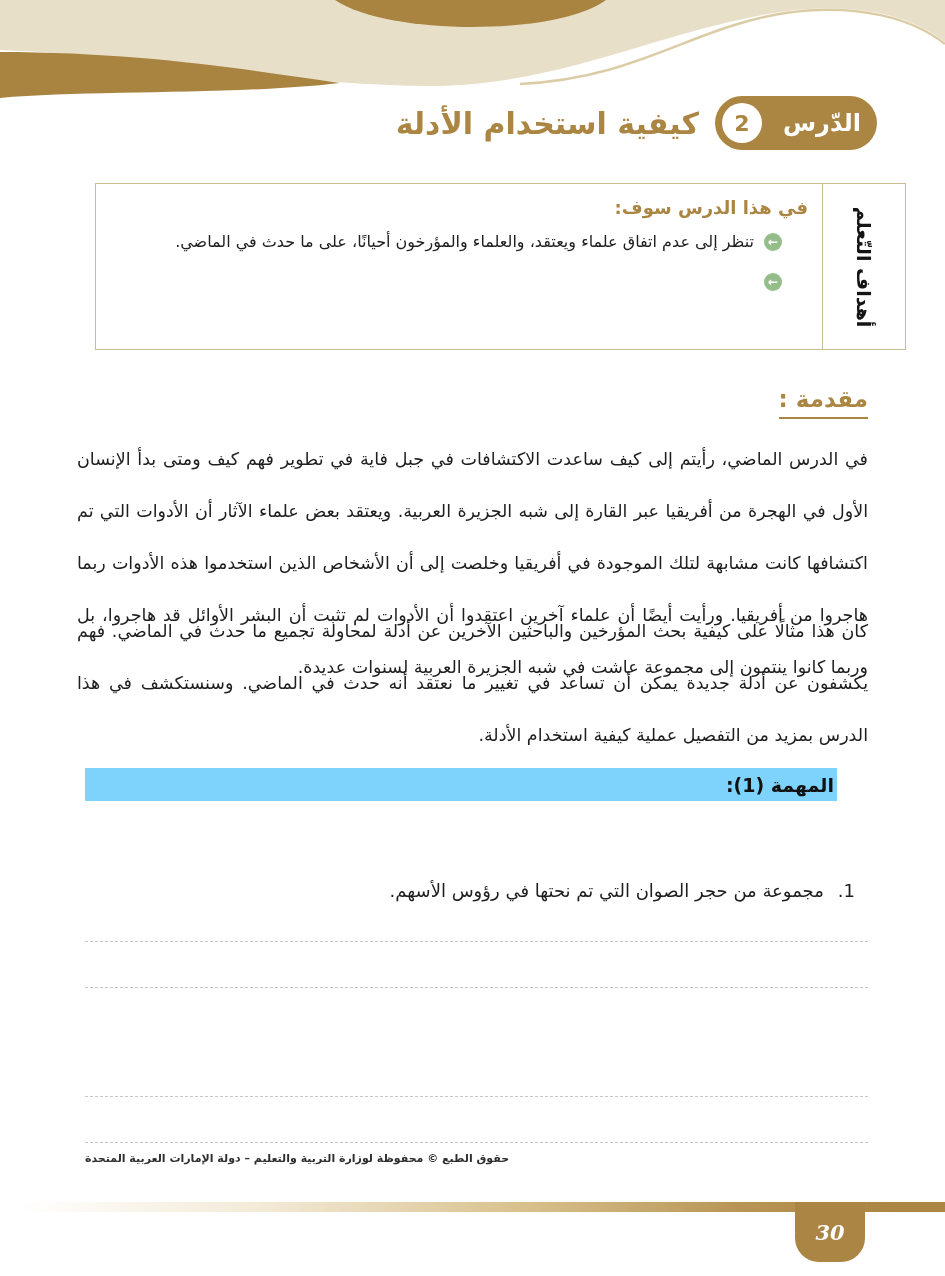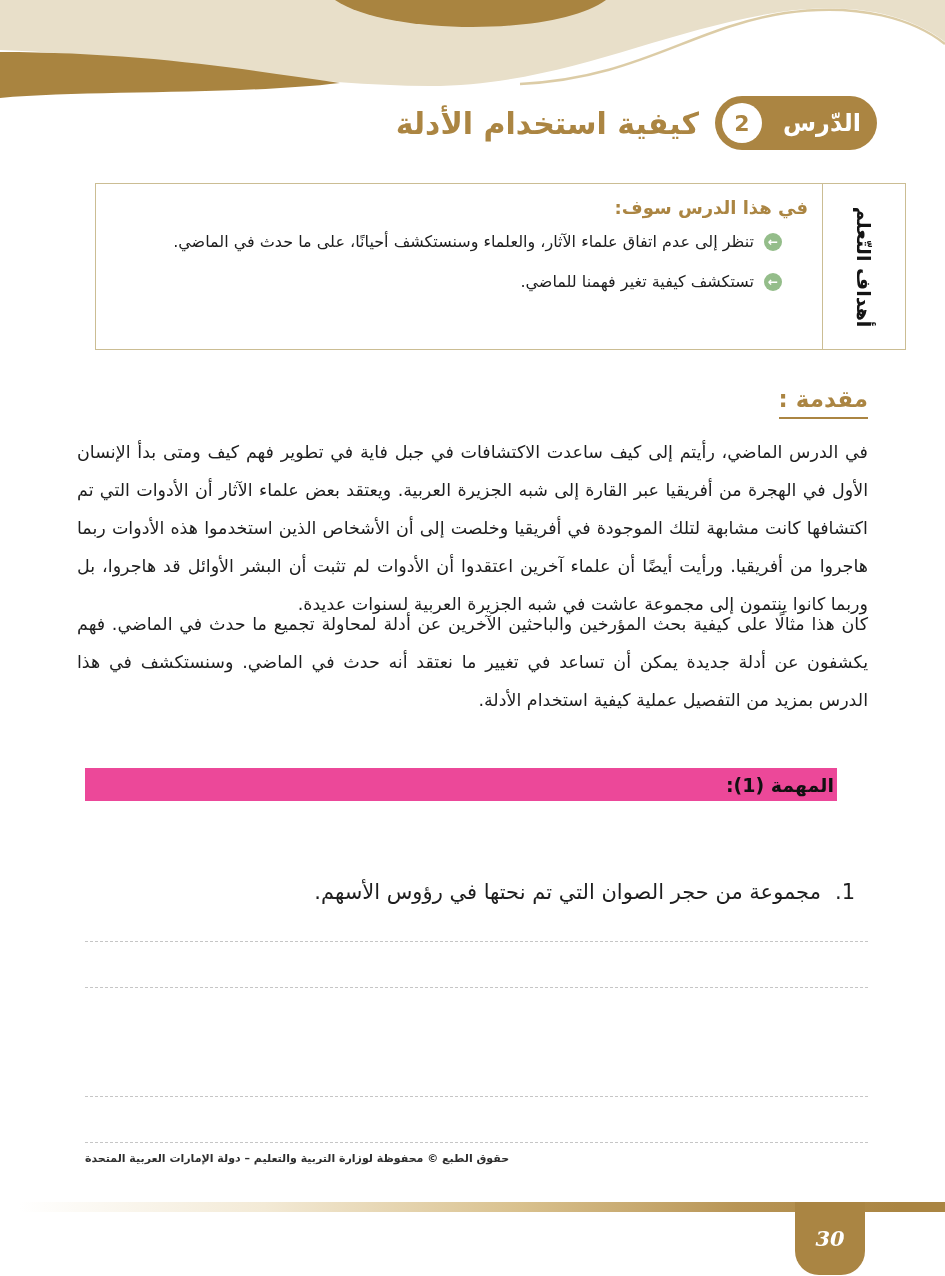--- a/index.html
+++ b/index.html
@@ -42,47 +42,47 @@
     position:absolute; top:50%; left:50%;
     transform:translate(-50%,-50%) rotate(90deg);
     white-space:nowrap; font-size:19px; font-weight:bold; color:#141414;
   }
   
   .intro-heading {
     position:absolute; top:386px; right:77px;
     color:#ab8542; font-size:23px; font-weight:bold;
     padding-bottom:5px; border-bottom:2.5px solid #ab8542;
   }
-  .para { position:absolute; right:77px; left:77px; font-size:17.5px; line-height:38px; text-align:justify; color:#1e1e1e; }
+  .para { position:absolute; right:77px; left:77px; font-size:17.5px; line-height:52px; text-align:justify; color:#1e1e1e; }
   .para-1 { top:433px; }
   .para-2 { top:605px; }
   
   .task-bar {
     position:absolute; top:768px; left:85px; width:752px; height:33px;
-    background:#ec4899; display:flex; align-items:center;text-align:center;
+    background:#7dd3fc; display:flex; align-items:center;text-align:center;
   }
   .task-bar .txt { font-size:19px; font-weight:bold; color:#111; padding-right:3px; }
   .task-instr {
     position:absolute; top:806px; right:77px; left:77px;
     font-size:17px; font-weight:bold; line-height:39px;
     text-align:justify; text-align-last:center; color:#161616;
   }
-  .task-item { position:absolute; right:90px; left:90px; font-size:21px; color:#1e1e1e; }
+  .task-item { position:absolute; right:90px; left:90px; font-size:18px; color:#1e1e1e; }
   .task-item-1 { top:880px; }
   .task-item-2 { top:1028px; }
   .task-item .no { margin-left:14px; }
   .answer-line { position:absolute; left:85px; width:783px; height:0; border-top:1.5px dashed #c6c6c6; }
   .al-1 { top:941px; } .al-2 { top:987px; } .al-3 { top:1096px; } .al-4 { top:1142px; }
   
   .footer-band {
     position:absolute; top:1202px; left:0; width:945px; height:10px;
     background:linear-gradient(to right, #ffffff 2%, #f3ead6 28%, #d9c18e 55%, #b89556 78%, #aa8543 95%);
   }
   .page-tab {
-    position:absolute; top:1202px; left:795px; width:70px; height:73px;
+    position:absolute; top:1202px; left:795px; width:70px; height:60px;
     background:#aa8543; border-radius:0 0 24px 24px;
     display:flex; align-items:center; justify-content:center;
   }
   .page-tab .pnum { color:#fff; font-family:"DejaVu Serif", serif; font-style:italic; font-weight:bold; font-size:21px; }
   .copyright { position:absolute; top:1152px; left:85px; font-size:11px; font-weight:bold; color:#2e2e2e; white-space:nowrap; direction:rtl; }
   .chapter-info { position:absolute; top:1236px; right:157px; font-size:12.5px; color:#8a8a8a; white-space:nowrap; direction:rtl; }
 </style>
 </head>
 <body>
 
@@ -100,25 +100,24 @@
       <span class="lbl">الدّرس</span>
       <span class="num">2</span>
     </div>
     <div class="lesson-title">كيفية استخدام الأدلة</div>
   </div>
 
   <div class="obj-box">
     <div class="obj-title">في هذا الدرس سوف:</div>
     <div class="obj-item">
       <span class="obj-bullet">←</span>
-      <span>تنظر إلى عدم اتفاق علماء الآثار، والعلماء وسنستكشف أحيانًا، على ما حدث في الماضي.</span>
+      <span>تنظر إلى عدم اتفاق علماء ويعتقد، والعلماء والمؤرخون أحيانًا، على ما حدث في الماضي.</span>
     </div>
     <div class="obj-item">
       <span class="obj-bullet">←</span>
-      <span>تستكشف كيفية تغير فهمنا للماضي.</span>
     </div>
   </div>
 
   <div class="obj-side">
     <span class="rot">أهداف التّعلم</span>
   </div>
 
   <div class="intro-heading">مقدمة :</div>
   <p class="para para-1">في الدرس الماضي، رأيتم إلى كيف ساعدت الاكتشافات في جبل فاية في تطوير فهم كيف ومتى بدأ الإنسان الأول في الهجرة من أفريقيا عبر القارة إلى شبه الجزيرة العربية. ويعتقد بعض علماء الآثار أن الأدوات التي تم اكتشافها كانت مشابهة لتلك الموجودة في أفريقيا وخلصت إلى أن الأشخاص الذين استخدموا هذه الأدوات ربما هاجروا من أفريقيا. ورأيت أيضًا أن علماء آخرين اعتقدوا أن الأدوات لم تثبت أن البشر الأوائل قد هاجروا، بل وربما كانوا ينتمون إلى مجموعة عاشت في شبه الجزيرة العربية لسنوات عديدة.</p>
   <p class="para para-2">كان هذا مثالًا على كيفية بحث المؤرخين والباحثين الآخرين عن أدلة لمحاولة تجميع ما حدث في الماضي. فهم يكشفون عن أدلة جديدة يمكن أن تساعد في تغيير ما نعتقد أنه حدث في الماضي. وسنستكشف في هذا الدرس بمزيد من التفصيل عملية كيفية استخدام الأدلة.</p>

